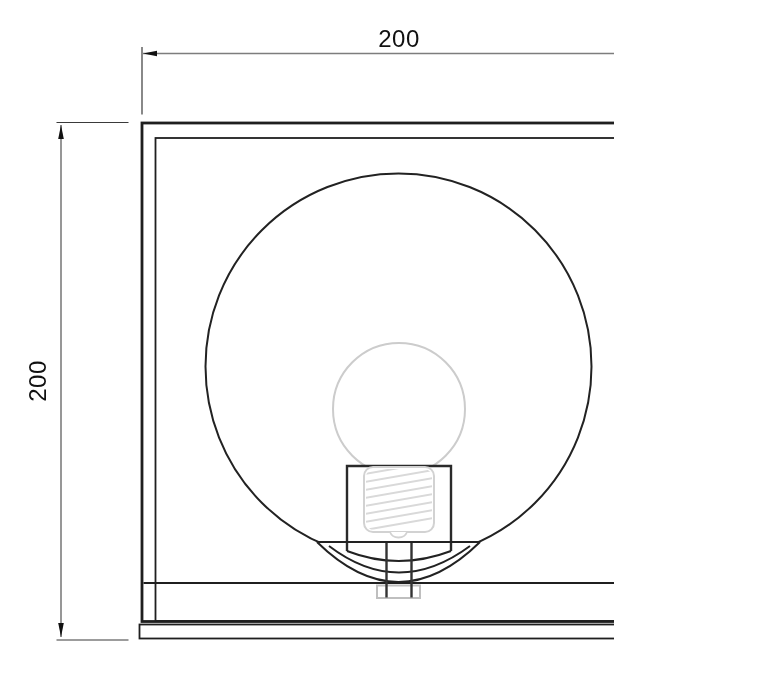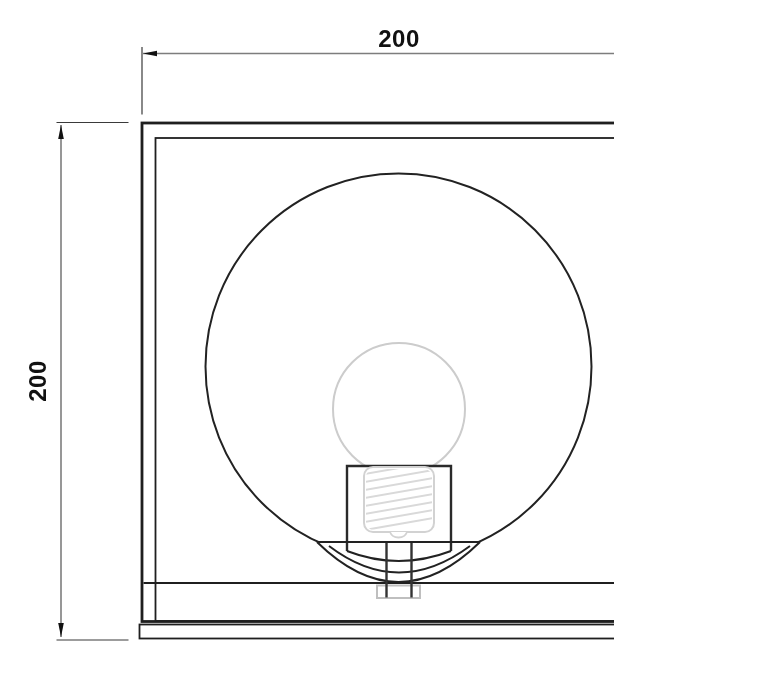--- a/index.html
+++ b/index.html
@@ -3,21 +3,20 @@
 <meta charset="utf-8">
 <style>
   html, body { margin: 0; padding: 0; background: #ffffff; }
   .canvas {
     position: relative;
     width: 614px;
     height: 677px;
     background: #ffffff;
     overflow: hidden;
     font-family: "Liberation Sans", sans-serif;
-    font-weight: bold;
   }
   svg { display: block; }
   text.dim-label {
     font-family: "Liberation Sans", sans-serif;
     font-size: 24px;
     fill: #111111;
     letter-spacing: 0.5px;
   }
 </style>
 </head>

